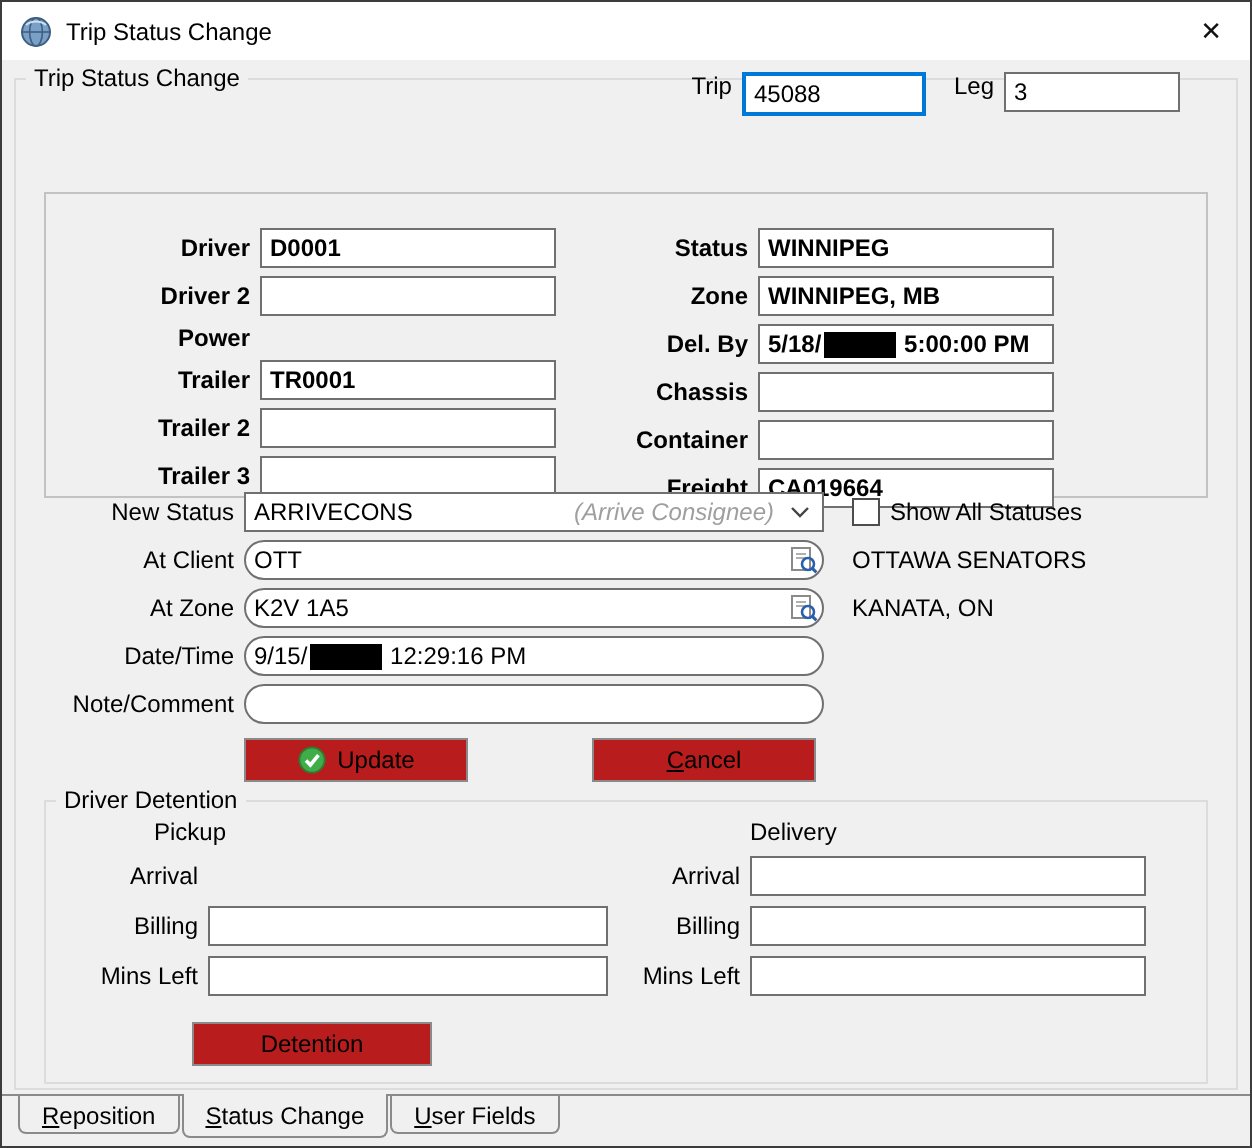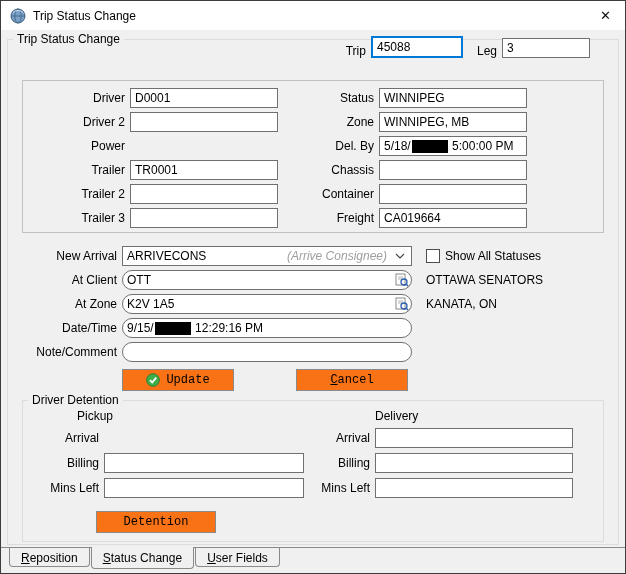--- a/index.html
+++ b/index.html
@@ -20,29 +20,29 @@
   .groupbox { position:absolute; border:1px solid #d9d9d9; }
   .group-label { position:absolute; top:-8px; left:5px; background:#f0f0f0; padding:0 4px; white-space:nowrap; }
   .main-group { left:6px; right:6px; top:9px; bottom:28px; border-color:#dcdcdc; }
 
   
   .tb { height:20px; box-sizing:border-box; border:1px solid #707070; background:#fff;
         padding:0 4px; display:flex; align-items:center; white-space:pre; overflow:hidden; }
   .redact { display:inline-block; width:36px; height:13px; background:#000; margin:0 1px; flex:0 0 auto; }
 
   
-  .trip-leg { position:absolute; top:-4px; right:28px; display:flex; align-items:flex-end; }
+  .trip-leg { position:absolute; top:-4px; right:28px; display:flex; align-items:flex-start; }
   .trip-leg .lab { margin-right:5px; }
   .trip-box { width:92px; height:22px; border:2px solid #0078d7; }
   .leg-box { width:88px; margin-left:0; }
   .spacer14 { width:14px; }
 
   
-  .equip-box { position:absolute; left:14px; right:14px; top:40px; height:153px;
-               border:1px solid #c2c2c2; display:flex; padding-top:7px; box-sizing:border-box; }
+  .equip-box { position:absolute; left:14px; right:14px; top:56px; height:153px;
+               border:1px solid #c2c2c2; display:flex; padding-top:17px; box-sizing:border-box;font-weight:bold; }
   .eq-col { display:flex; flex-direction:column; gap:4px; }
   .eq-col.left { margin-left:10px; width:245px; }
   .eq-col.right { margin-left:4px; width:260px; }
   .row { display:flex; align-items:center; height:20px; }
   .lbl92 { width:92px; text-align:right; padding-right:5px; flex:0 0 auto; white-space:nowrap; }
   .w148 { width:148px; }
 
   
   .mid { position:absolute; left:14px; right:14px; top:206px; }
   .mid .row { margin-bottom:4px; }
@@ -52,22 +52,22 @@
            display:flex; align-items:center; padding:0 6px 0 4px; }
   .combo-desc { margin-left:auto; margin-right:8px; color:#9f9f9f; font-style:italic; }
   .cb-wrap { display:flex; align-items:center; margin-left:14px; }
   .cb-box { width:12px; height:12px; border:1px solid #4d4d4d; background:#fff; margin-right:5px; flex:0 0 auto; }
   .side-info { margin-left:14px; white-space:nowrap; }
   .lookup { position:relative; padding-right:20px; }
   .lk-icon { position:absolute; right:2px; top:2px; }
 
   
   .btn-row { display:flex; padding-left:100px; margin-top:7px; }
-  .btn { height:22px; box-sizing:border-box; background:#f97316; border:1px solid #8a8a8a;
-         display:flex; align-items:center; justify-content:center; font-family:Liberation Mono, monospace; font-size:12px; padding:0; }
+  .btn { height:22px; box-sizing:border-box; background:#b91c1c; border:1px solid #8a8a8a;
+         display:flex; align-items:center; justify-content:center; font-family:Liberation Sans, sans-serif; font-size:12px; padding:0; }
   .btn-update { width:112px; margin-right:62px; }
   .btn-update svg { margin-right:6px; }
   .btn-cancel { width:112px; }
   .accel { text-decoration:underline; }
 
   
   .det-group { left:14px; right:14px; top:360px; height:140px; border-color:#dcdcdc; }
   .det-cols { display:flex; padding-top:8px; }
   .det-col { display:flex; flex-direction:column; gap:5px; }
   .det-col.left { margin-left:8px; width:273px; }
@@ -165,21 +165,21 @@
           </div>
           <div class="row">
             <span class="lbl92">Freight</span>
             <div class="tb w148">CA019664</div>
           </div>
         </div>
       </div>
 
       <div class="mid">
         <div class="row">
-          <span class="lbl95">New Arrival</span>
+          <span class="lbl95">New Status</span>
           <div class="combo">
             <span>ARRIVECONS</span>
             <span class="combo-desc">(Arrive Consignee)</span>
             <svg width="10" height="6" viewBox="0 0 10 6">
               <polyline points="1,1 5,5 9,1" fill="none" stroke="#444" stroke-width="1.2"></polyline>
             </svg>
           </div>
           <span class="cb-wrap">
             <span class="cb-box"></span>
             <span>Show All Statuses</span>

